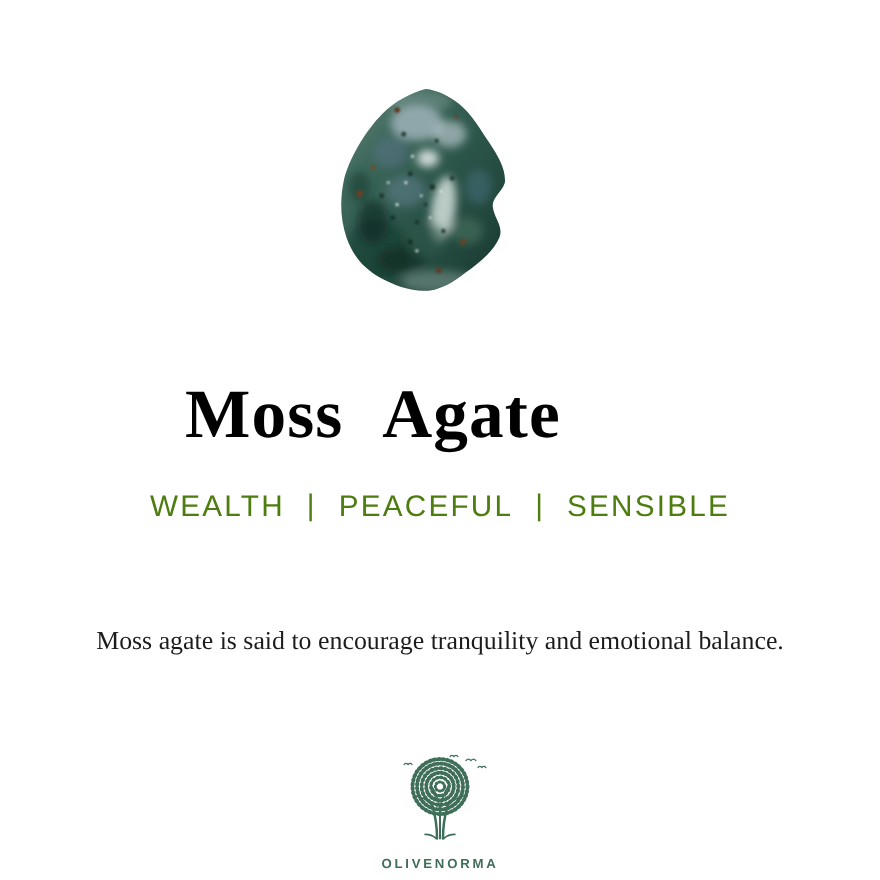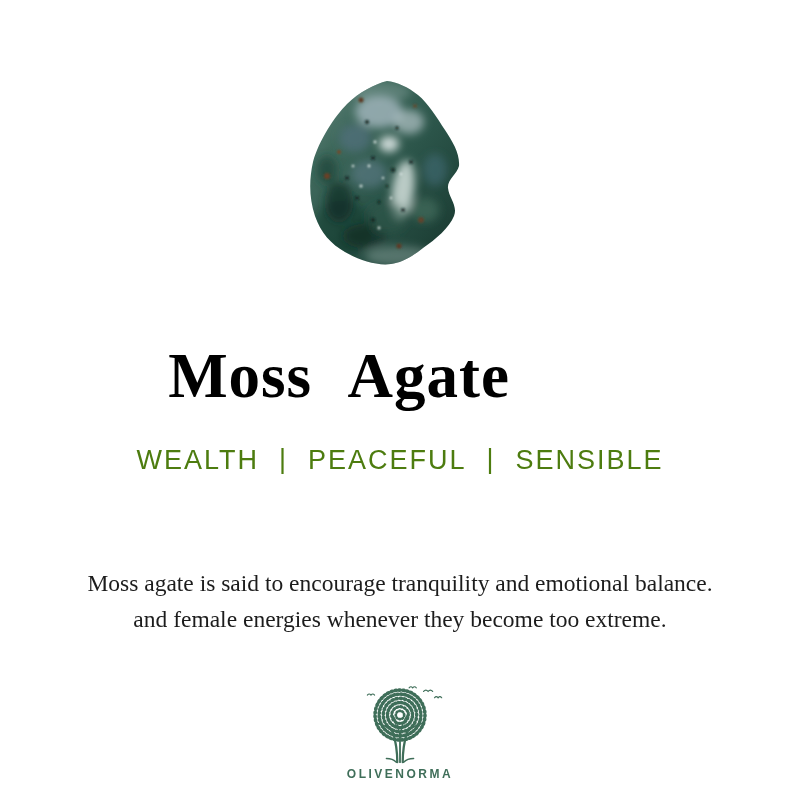--- a/index.html
+++ b/index.html
@@ -79,21 +79,21 @@
     position: absolute;
     top: 686px;
     left: 0;
     width: 800px;
     display: flex;
     flex-direction: column;
     align-items: center;
   }
   .logo svg { width: 96px; height: 78px; display: block; }
   .brand-name {
-    margin-top: 3px;
+    margin-top: 14px;
     font-family: "Liberation Sans", sans-serif;
     font-weight: 700;
     font-size: 12px;
     letter-spacing: 2.5px;
     color: #3f6e59;
   }
 </style>
 </head>
 <body>
 
@@ -168,21 +168,20 @@
 </div>
 
 <h1 class="title">Moss Agate</h1>
 
 <div class="traits">
   <span>WEALTH</span><span class="sep">|</span><span>PEACEFUL</span><span class="sep">|</span><span>SENSIBLE</span>
 </div>
 
 <div class="desc">
   <div class="line">Moss agate is said to encourage tranquility and emotional balance.</div>
-  <div class="line">and female energies whenever they become too extreme.</div>
 </div>
 
 <div class="logo">
   <svg viewBox="0 0 100 86" aria-hidden="true">
     <g stroke="#3f6e59" fill="none" stroke-linecap="round">
 
       <circle cx="50" cy="32" r="27.5" stroke-width="4" stroke-dasharray="1.3 3.1"></circle>
       <circle cx="50" cy="32" r="23" stroke-width="4" stroke-dasharray="1.1 2.8" transform="rotate(18 50 32)"></circle>
       <circle cx="50" cy="32" r="18.4" stroke-width="4" stroke-dasharray="1.2 3.4" transform="rotate(40 50 32)"></circle>
       <circle cx="50" cy="32" r="13.8" stroke-width="4" stroke-dasharray="1 2.6" transform="rotate(65 50 32)"></circle>

